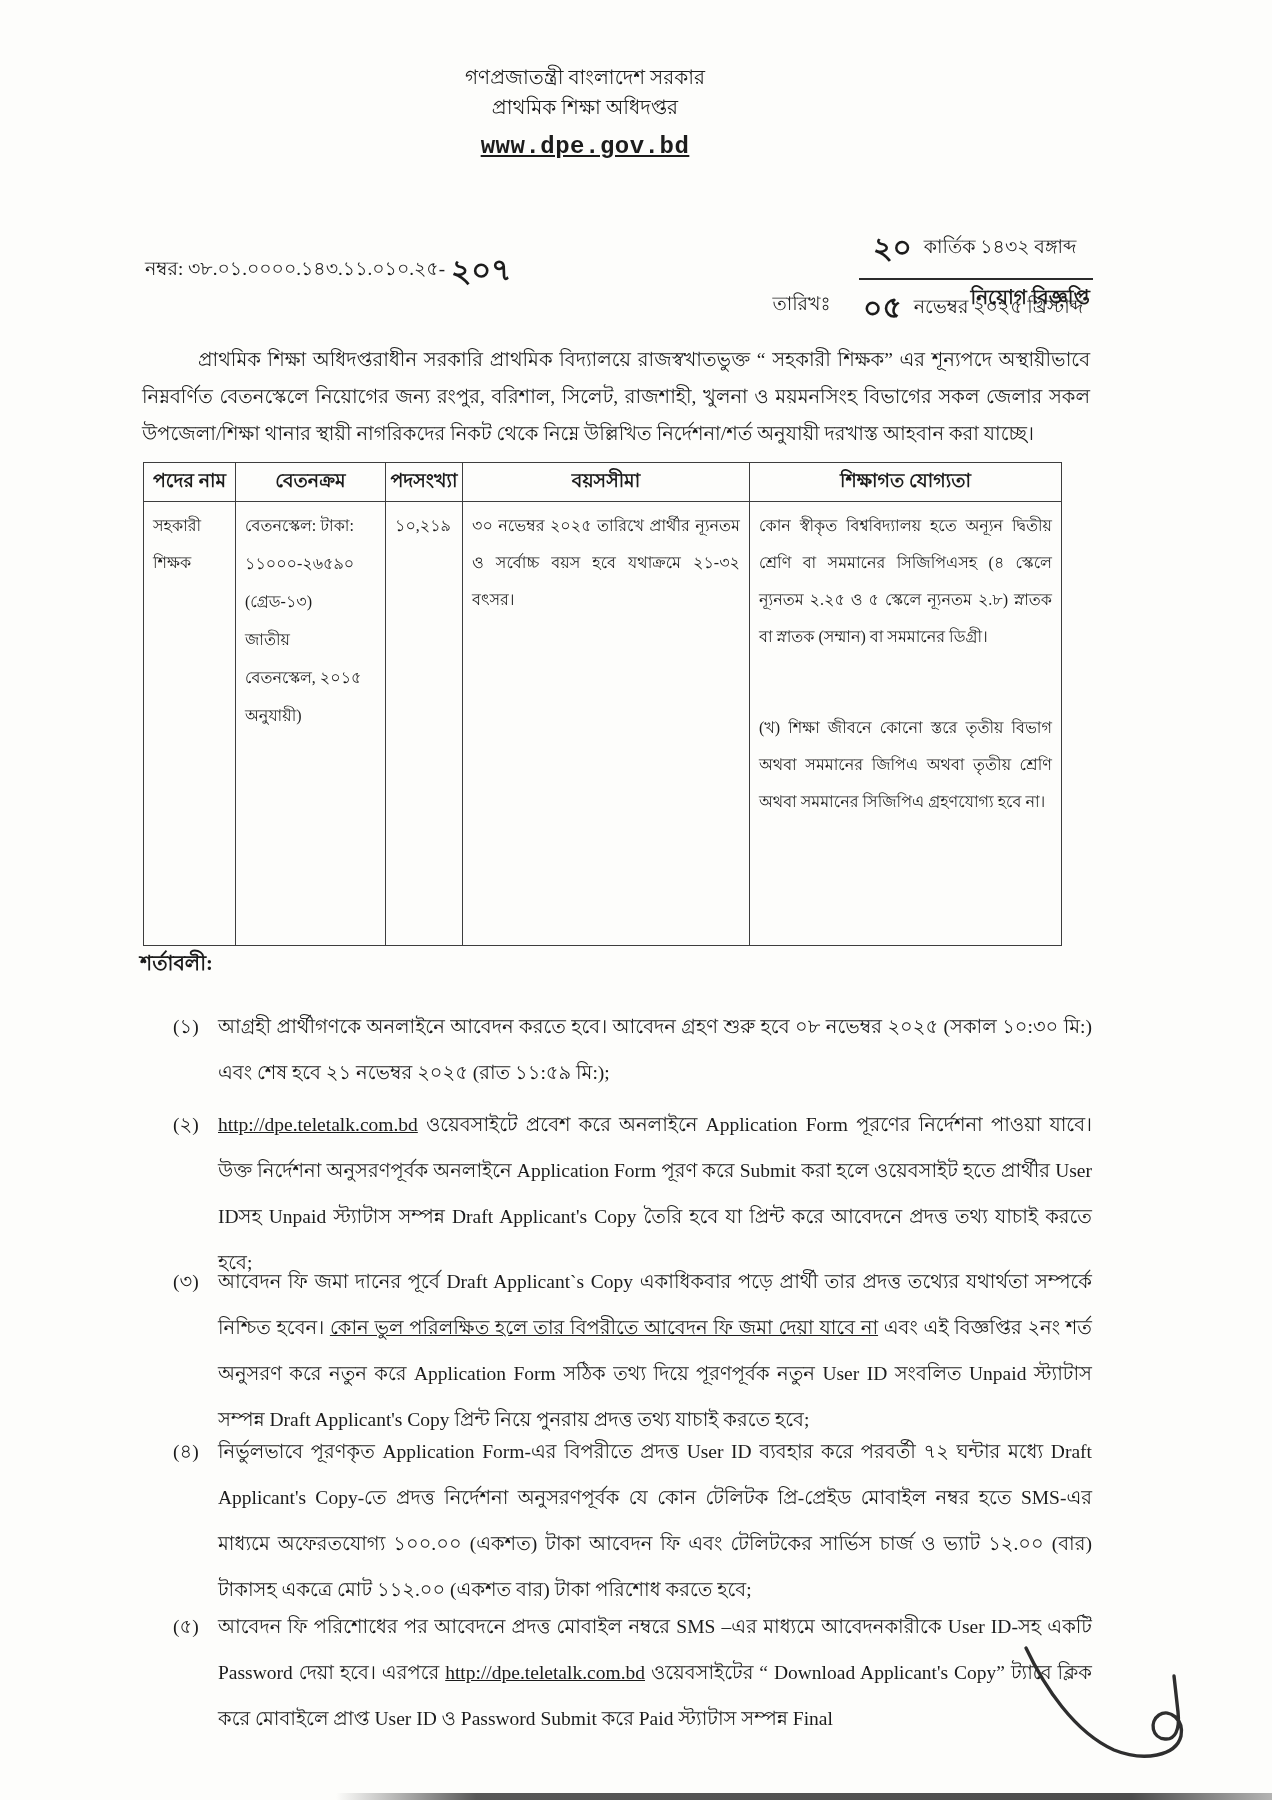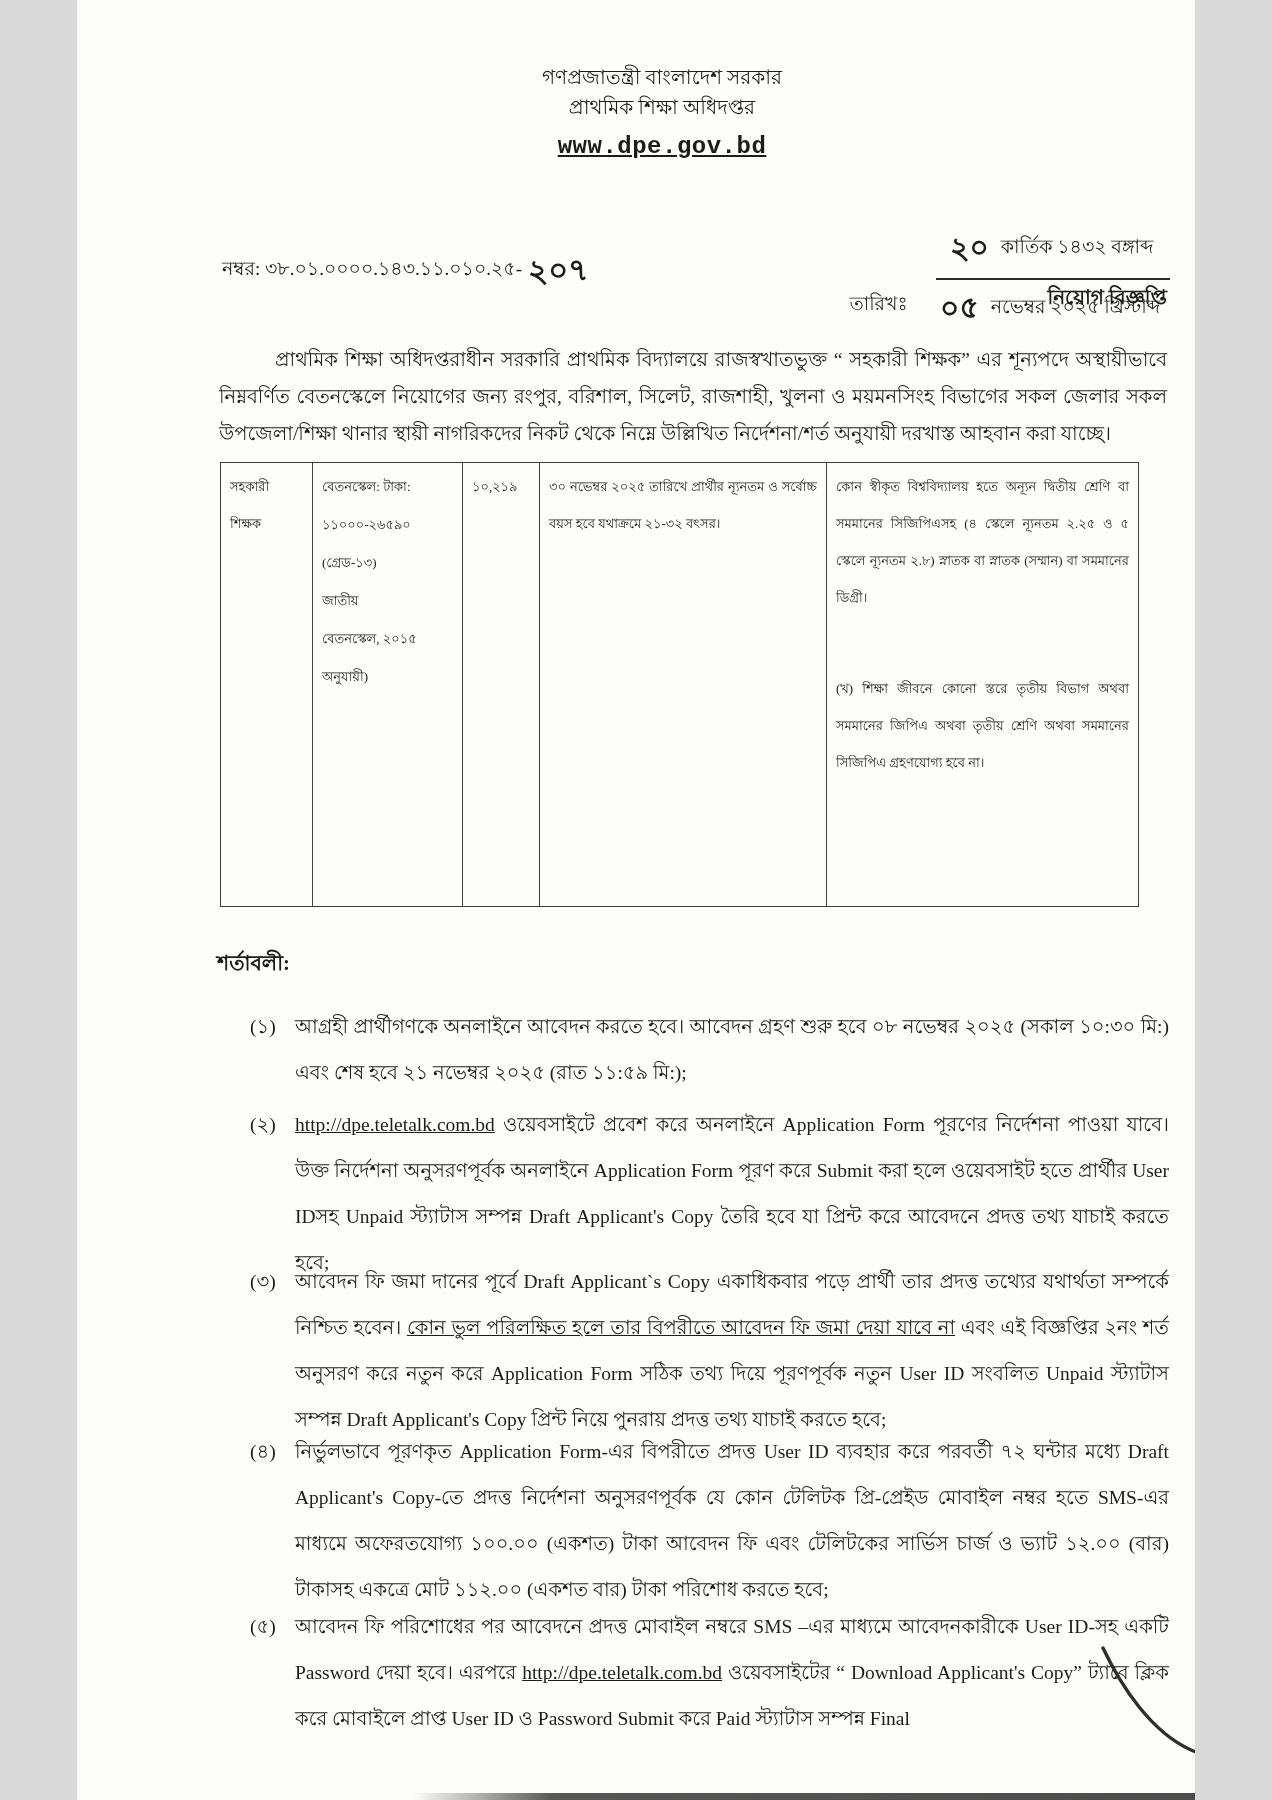--- a/index.html
+++ b/index.html
@@ -1,17 +1,17 @@
 <!DOCTYPE html>
 <html><head>
 <meta charset="utf-8">
 <style>
   html,body { margin:0; padding:0; background:#d9d9d9; }
   .page {
-    position:relative; width:1118px; height:1800px; margin:0 auto;
+    position:relative; width:1272px; height:1800px; margin:0 auto;
     background:#fdfdfb; color:#1c1c1c; overflow:hidden;
     font-family:"Liberation Serif","DejaVu Serif",serif;
   }
 
   
   .header { position:absolute; top:62px; left:160px; width:850px; text-align:center; }
   .h-line { font-size:20px; line-height:30px; }
   .website { font-size:24px; font-weight:bold; text-decoration:underline; margin-top:11px; letter-spacing:.5px;font-family:Liberation Mono, monospace; }
 
   
@@ -27,21 +27,21 @@
   .date-top .hand, .date-bottom .hand { font-size:30px; margin-right:12px; vertical-align:-5px; }
 
   
   .title { position:absolute; top:282px; left:140px; width:950px; text-align:right; font-size:20px; font-weight:bold; }
   .intro { position:absolute; top:341px; left:142px; width:948px; font-size:19.5px; line-height:37px; text-align:justify; text-indent:56px; }
 
   
   .notice-table { position:absolute; top:462px; left:143px; border-collapse:collapse; table-layout:fixed; }
   .notice-table th, .notice-table td { border:1.5px solid #3d3d3d; }
   .notice-table th { font-size:19px; font-weight:bold; padding:3px 2px; height:30px; }
-  .notice-table td { vertical-align:top; font-size:13px; line-height:37px; padding:5px 9px 8px 9px; }
+  .notice-table td { vertical-align:top; font-size:16px; line-height:37px; padding:5px 9px 8px 9px; }
   .col-post  { width:92px; }
   .col-scale { width:150px; }
   .col-count { width:77px; }
   .col-age   { width:287px; }
   .col-qual  { width:312px; }
   .body-row td { height:444px; box-sizing:border-box; }
   .count-cell { text-align:left; }
   .age-cell, .qual-cell { text-align:justify; }
   .pay-line { line-height:38px; }
   .qual-b { margin-top:54px; }
@@ -95,20 +95,27 @@
 
   <table class="notice-table">
     <colgroup>
       <col class="col-post">
         <col class="col-scale">
         <col class="col-count">
         <col class="col-age">
         <col class="col-qual">
     </colgroup>
     <tbody>
+        <tr>
+      <th>পদের নাম</th>
+      <th>বেতনক্রম</th>
+      <th>পদসংখ্যা</th>
+      <th>বয়সসীমা</th>
+      <th>শিক্ষাগত যোগ্যতা</th>
+    </tr>
     <tr class="body-row">
       <td>সহকারী শিক্ষক</td>
       <td>
         <div class="pay-line">বেতনস্কেল: টাকা:</div>
         <div class="pay-line">১১০০০-২৬৫৯০</div>
         <div class="pay-line">(গ্রেড-১৩)</div>
         <div class="pay-line">জাতীয়</div>
         <div class="pay-line">বেতনস্কেল, ২০১৫</div>
         <div class="pay-line">অনুযায়ী)</div>
       </td>

